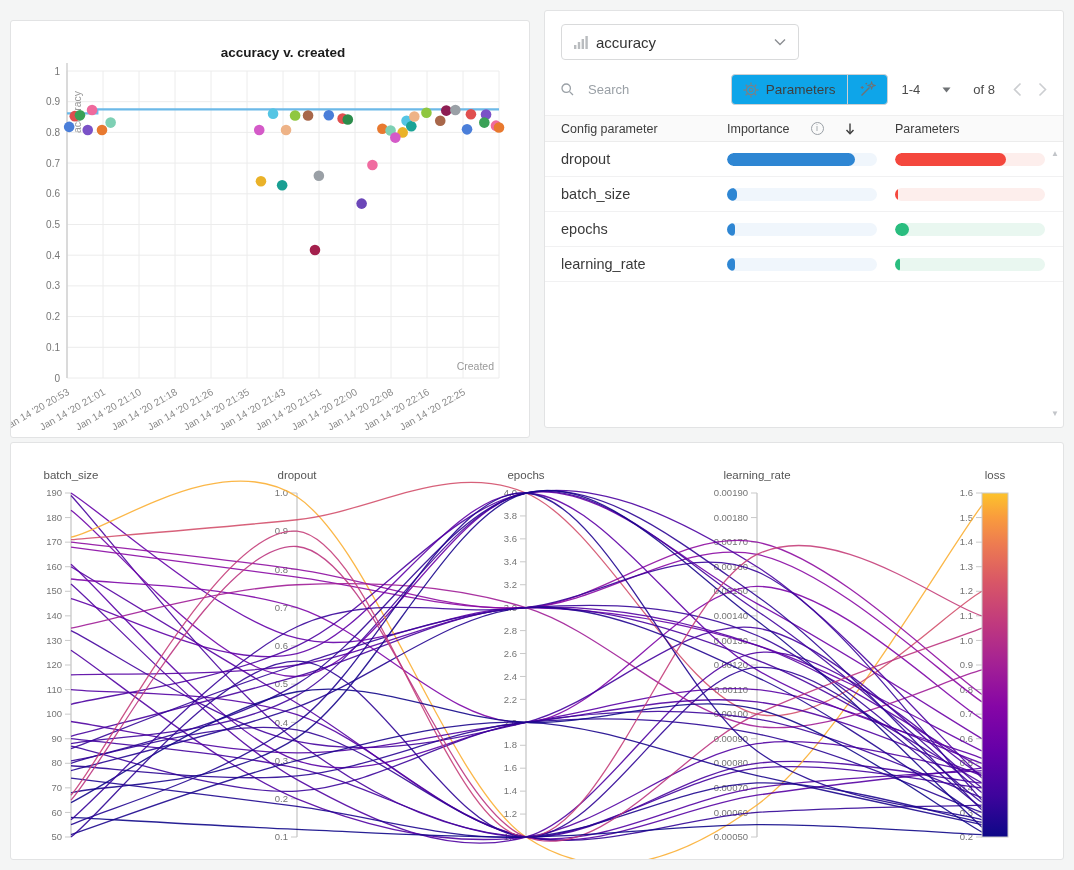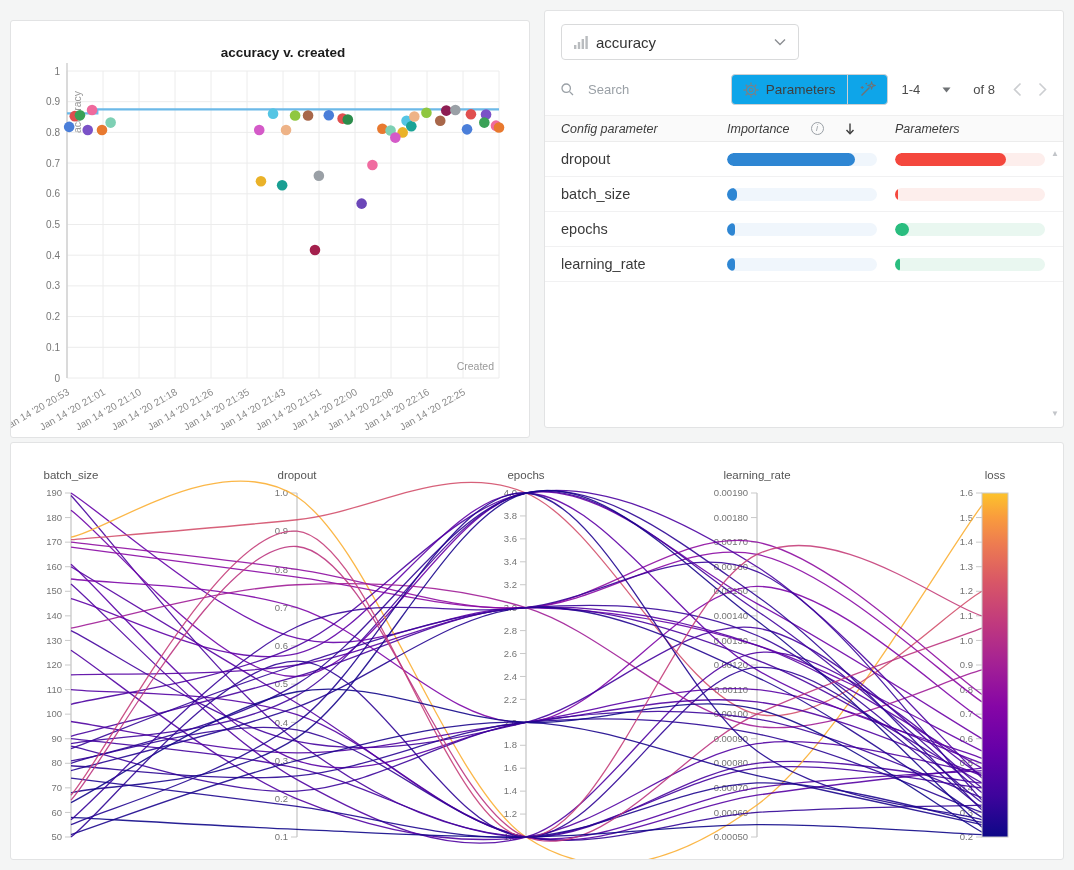--- a/index.html
+++ b/index.html
@@ -22,21 +22,21 @@
   .search-input::placeholder { color:#9aa0a6; }
   .btn-group { display:flex; align-items:stretch; border:1px solid #cfd0d2; border-radius:4px; overflow:hidden; background:#0ea5e9; flex:0 0 auto; }
   .btn { display:flex; align-items:center; gap:7px; padding:0 11px; height:29px; font-size:13.5px; color:#3f3f3f; cursor:pointer; }
   .btn + .btn { border-left:1px solid #cfd0d2; }
   .pagination { display:flex; align-items:center; gap:22px; margin-left:14px; font-size:13px; color:#4a4a4a; flex:0 0 auto; }
   .pager-arrows { display:flex; gap:16px; margin-left:auto; padding-left:18px; }
   .pager-arrows svg { cursor:pointer; }
 
   .table-head { display:grid; grid-template-columns:166px 168px 1fr; align-items:center; height:27px;
      padding:0 16px; background:#fafafa; border-top:1px solid #efefef; border-bottom:1px solid #ececec;
-     font-size:12.5px; color:#3d3d3d;font-style:italic; }
+     font-size:12.5px; color:#3d3d3d; }
   .th-imp { display:flex; align-items:center; gap:21px; }
   .t-row { display:grid; grid-template-columns:166px 168px 1fr; align-items:center; height:35px;
      padding:0 16px; border-bottom:1px solid #f1f1f2; }
   .row-label { font-size:14.5px; color:#3a3a3a; }
   .track { height:13px; width:150px; border-radius:7px; overflow:hidden; position:relative; }
   .track .fill { position:absolute; left:0; top:0; bottom:0; border-radius:7px; }
   .info-circle { display:inline-flex; align-items:center; justify-content:center; width:13px; height:13px;
      border:1px solid #9aa0a6; border-radius:50%; font-size:9px; color:#9aa0a6; line-height:1; }
   .scroll-arrow { position:absolute; right:4px; font-size:8px; color:#c2c5c9; }
   #scroll-up { top:138px; } #scroll-down { bottom:9px; }

